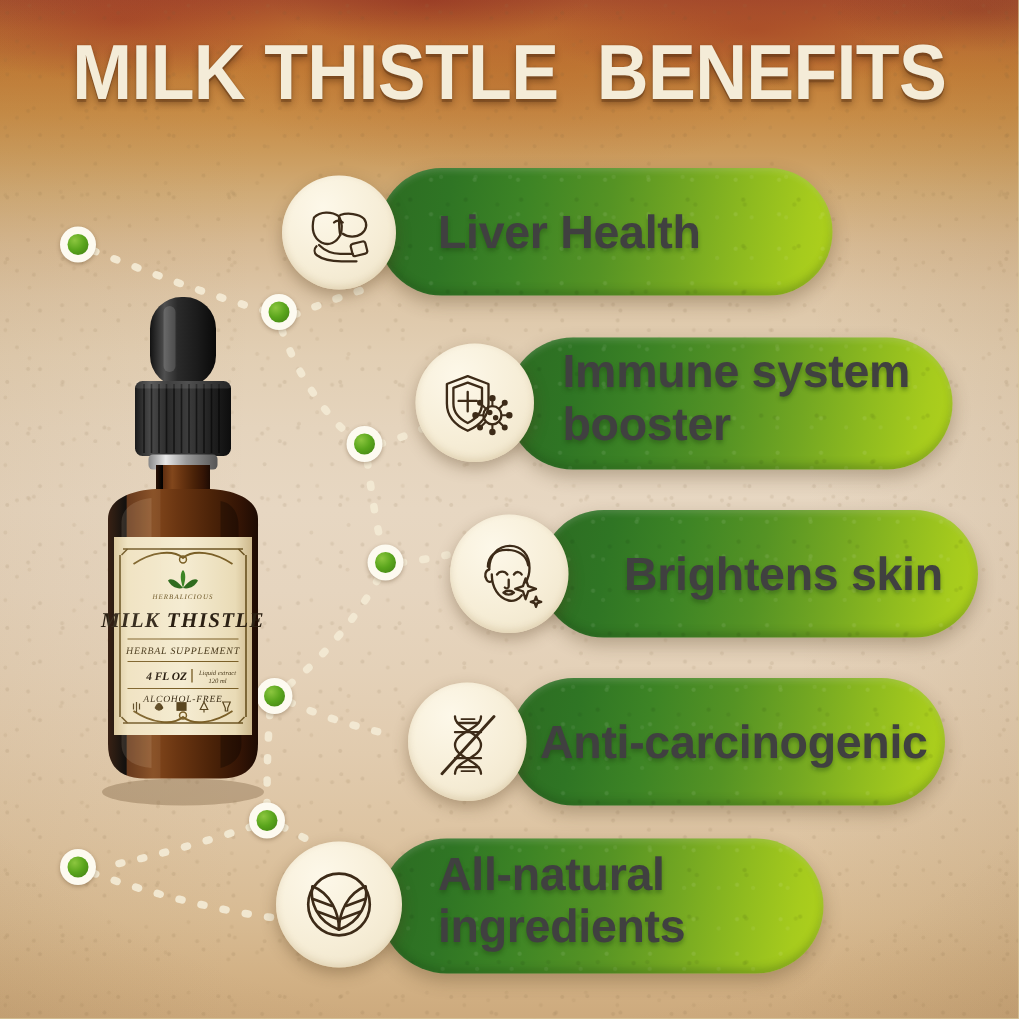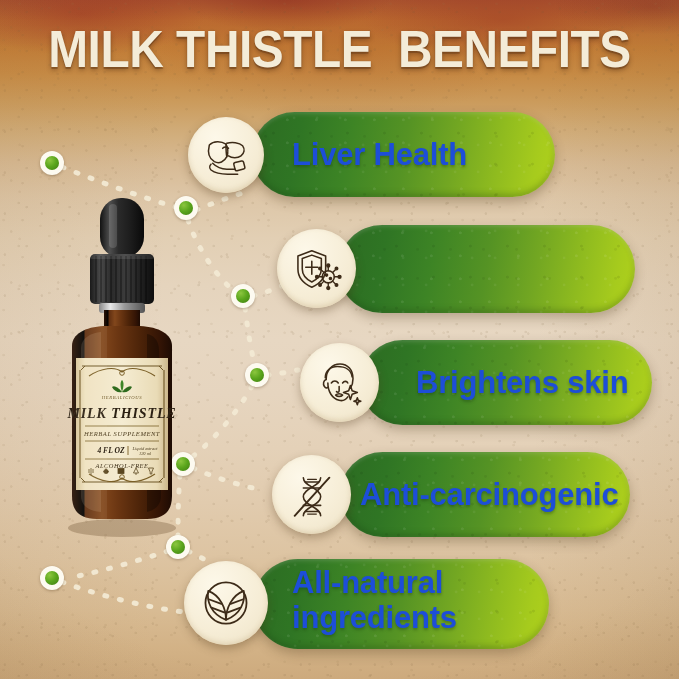--- a/index.html
+++ b/index.html
@@ -144,21 +144,21 @@
     opacity:.16;
     background-image:
       radial-gradient(circle at 22% 34%, rgba(255,255,255,.55) 0 1px, transparent 1.8px),
       radial-gradient(circle at 58% 68%, rgba(0,0,0,.45) 0 1px, transparent 1.8px),
       radial-gradient(circle at 83% 22%, rgba(255,255,255,.40) 0 1px, transparent 1.8px),
       radial-gradient(circle at 41% 84%, rgba(0,0,0,.35) 0 1px, transparent 1.8px);
     background-size:29px 23px, 37px 31px, 23px 27px, 33px 29px;
   }
   .pill-label {
     position:absolute;
-    color:#1d4ed8;
+    color:#404040;
     font-weight:bold;
     font-size:31px;
     line-height:1.12;
     letter-spacing:-0.2px;
     text-shadow:0 2px 3px rgba(28,62,16,.40);
     white-space:pre-line;
   }
 
   
   .icon-circle {
@@ -235,20 +235,22 @@
       <path d="M26 22 C28 20, 31 20, 33 22"></path>
       <path d="M14 40 C18 44, 24 47, 31 47 L41 47"></path>
       <path d="M12 41 C10 43, 10 46, 12 48 C16 51, 24 53, 32 53 L44 53"></path>
       <rect x="40" y="38" width="12" height="10" rx="2" transform="rotate(-14 46 43)"></rect>
     </svg>
   </div>
 
   <div class="pill" style="left:338px; top:225px; width:297px; height:88px;">
     <div class="pill-grain"></div>
   </div>
+  <div class="pill-label" style="left:375px; top:231px; width:255px;">Immune system
+booster</div>
   <div class="icon-circle" style="left:277px; top:229px; width:79px; height:79px;">
     <svg width="52" height="52" viewBox="0 0 60 60" fill="none" stroke="#3d2b18" stroke-width="1.8" stroke-linecap="round" stroke-linejoin="round">
       <path d="M24 9 L8 15 V30 C8 40, 15 47, 24 51 C33 47, 40 40, 40 30 V15 Z"></path>
       <path d="M24 14 L13 18 V30 C13 37, 18 42, 24 45 C30 42, 35 37, 35 30 V18 Z"></path>
       <path d="M24 21 V36 M17 28 H31"></path>
       <circle cx="43" cy="39" r="7"></circle>
       <g stroke-width="1.6">
         <path d="M43 32 V27 M43 46 V51 M36 39 H31 M50 39 H55"></path>
         <path d="M38 34 L34.5 30.5 M48 34 L51.5 30.5 M38 44 L34.5 47.5 M48 44 L51.5 47.5"></path>
         <circle cx="43" cy="26" r="1.7" fill="#3d2b18"></circle>

